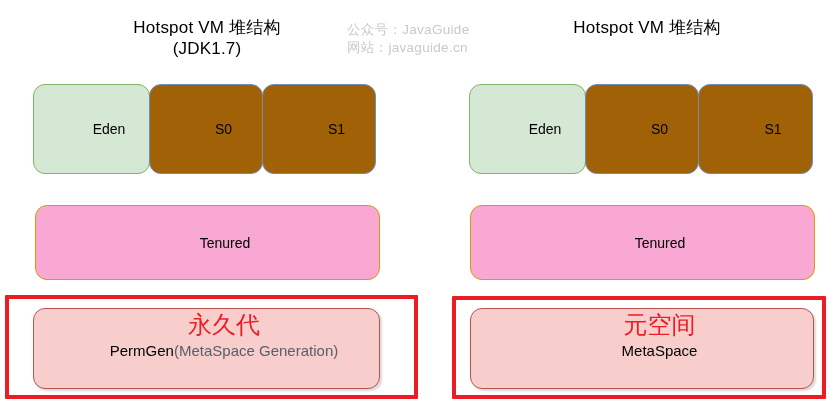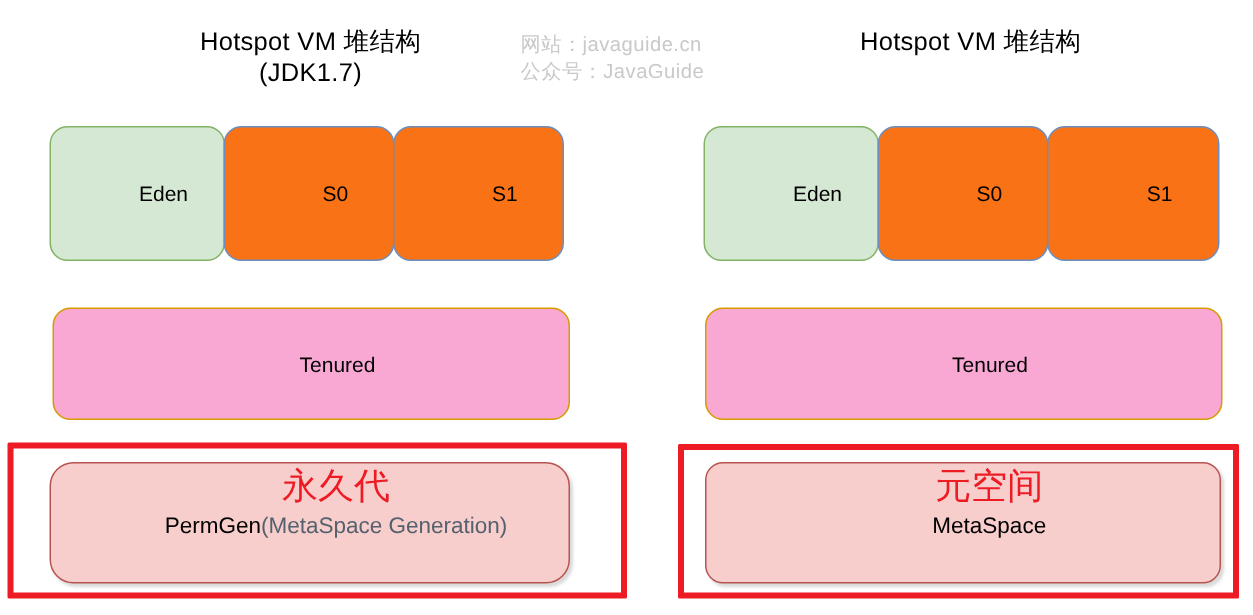--- a/index.html
+++ b/index.html
@@ -15,21 +15,21 @@
   .watermark {
     position:absolute; left:347px; top:21px;
     font-size:13.5px; line-height:18px; color:#c9c9c9; letter-spacing:0.3px;
   }
   .box {
     position:absolute; box-sizing:border-box; border-radius:12px;
     display:flex; align-items:center; justify-content:center;
     font-size:14px; color:#000000;padding-left:35px;
   }
   .box.green  { background:#d5e8d4; border:1.5px solid #82b366; }
-  .box.blue   { background:#f97316; border:1.5px solid #6c8ebf;text-align:center; }
+  .box.blue   { background:#a16207; border:1.5px solid #6c8ebf;text-align:center; }
   .box.orange { background:#f9a8d4; border:1.5px solid #d79b00; }
   .box.pink   {
     background:#f8cecc; border:1.5px solid #b85450;
     flex-direction:column; justify-content:flex-start; padding-top:2px;
     box-shadow:2px 2px 2px rgba(150,150,150,0.35);
   }
   .outline {
     position:absolute; box-sizing:border-box;
     border:4px solid #ed1c24; border-radius:1px; background:transparent;
   }
@@ -37,39 +37,39 @@
   .subline  { font-size:15px; line-height:18px; color:#000000; margin-top:3px; }
   .subline .paren { color:#55616e; }
 
   
   .d0-title   { left:82px;  top:17px; }
   .d0-eden    { left:33px;  top:84px;  width:117px; height:90px; }
   .d0-s0      { left:149px; top:84px;  width:114px; height:90px; }
   .d0-s1      { left:262px; top:84px;  width:114px; height:90px; }
   .d0-tenured { left:35px;  top:205px; width:345px; height:75px; }
   .d0-outline { left:5px;   top:295px; width:413px; height:104px; }
-  .d0-perm    { left:33px;  top:308px; width:347px; height:81px;border-radius:16px; }
+  .d0-perm    { left:33px;  top:308px; width:347px; height:81px; }
 
   
   .d1-title   { left:522px; top:17px; }
   .d1-eden    { left:469px; top:84px;  width:117px; height:90px; }
   .d1-s0      { left:585px; top:84px;  width:114px; height:90px; }
   .d1-s1      { left:698px; top:84px;  width:115px; height:90px; }
   .d1-tenured { left:470px; top:205px; width:345px; height:75px; }
   .d1-outline { left:452px; top:296px; width:374px; height:103px; }
   .d1-perm    { left:470px; top:308px; width:344px; height:81px;text-align:right; }
 </style>
 </head>
 <body>
 
 <div class="canvas">
 
   <div class="watermark">
+    <div>公众号：JavaGuide</div>
     <div>网站：javaguide.cn</div>
-    <div>公众号：JavaGuide</div>
   </div>
 
   <div class="title d0-title">
     <div>Hotspot VM 堆结构</div>
     <div>(JDK1.7)</div>
   </div>
 
   <div class="box green d0-eden">
     <span>Eden</span>
   </div>

